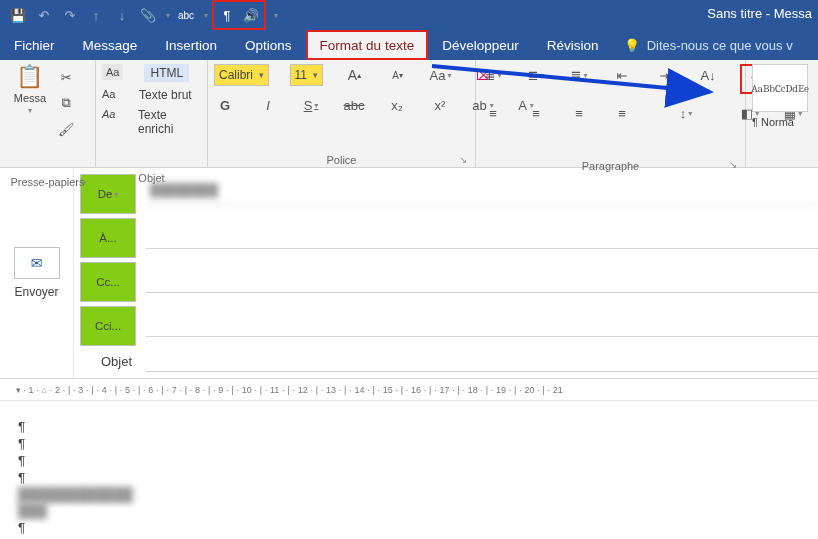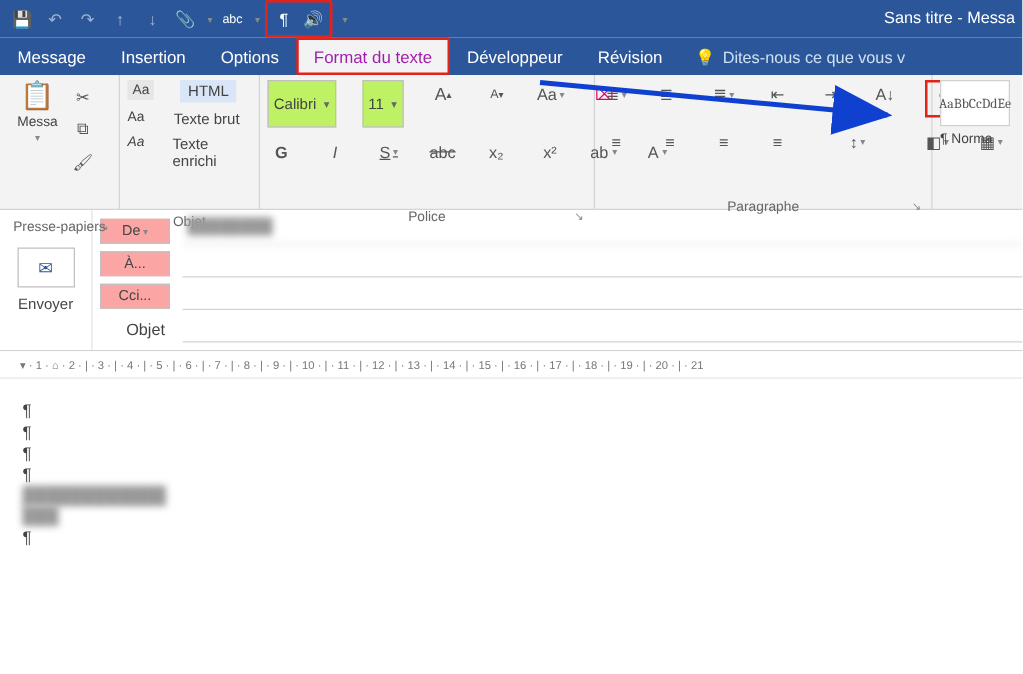--- a/index.html
+++ b/index.html
@@ -9,53 +9,53 @@
   .titlebar { background: #2b579a; height: 30px; display: flex; align-items: center; color: #fff; position: relative; }
   .qat { display: flex; align-items: center; gap: 2px; padding-left: 6px; height: 100%; }
   .qat .qbtn { width: 24px; height: 24px; display: flex; align-items: center; justify-content: center; color: #fff; font-size: 13px; }
   .qat .qbtn.dim { opacity: .55; }
   .qat-group-hl { border: 2px solid #e2231a; border-radius: 2px; display: flex; padding: 1px; }
   .title-text { position: absolute; right: 6px; top: 6px; font-size: 13px; color: #fff; white-space: nowrap; }
 
   
   .tabs { background: #2b579a; height: 30px; display: flex; align-items: stretch; color: #fff; }
   .tab { padding: 0 14px; display: flex; align-items: center; font-size: 13.5px; cursor: pointer; white-space: nowrap; }
-  .tab.active { background: #f3f3f3; color: #a21caf; }
+  .tab.active { background: #f3f3f3; color: #7f1d1d; }
   .tab.hl { border: 2px solid #e2231a; border-radius: 2px; padding: 0 12px; }
   .tellme { display: flex; align-items: center; gap: 6px; padding-left: 12px; font-size: 13px; color: #cfe0f3; white-space: nowrap; }
 
   
   .ribbon { background: #f3f3f3; border-bottom: 1px solid #d4d4d4; display: flex; height: 108px; }
   .group { border-right: 1px solid #d4d4d4; display: flex; flex-direction: column; justify-content: space-between; padding: 4px 6px 0 6px; }
   .group-body { flex: 1; display: flex; align-items: flex-start; }
   .group-label { height: 20px; font-size: 11px; color: #666; display: flex; align-items: center; justify-content: center; position: relative; margin-top: 36px; }
   .group-label .dlaunch { position: absolute; right: 2px; bottom: 2px; font-size: 9px; color: #888; }
 
   .bigbtn { display: flex; flex-direction: column; align-items: center; justify-content: center; width: 48px; gap: 2px; font-size: 11px; }
   .bigbtn .ico { font-size: 22px; }
 
   .vstack { display: flex; flex-direction: column; gap: 4px; }
 
   .fmt-row { display: flex; align-items: flex-start; gap: 21px; }
   .fmt-btn { height: 22px; min-width: 22px; padding: 0 4px; display: flex; align-items: center; justify-content: center; border-radius: 2px; font-size: 13px; color: #555; }
 
-  .combo { height: 38px; border: 1px solid #c0c0c0; background: #bef264; display: flex; align-items: center; padding: 0 4px; font-size: 12px; color: #444; }
+  .combo { height: 22px; border: 1px solid #c0c0c0; background: #fde047; display: flex; align-items: center; padding: 0 4px; font-size: 12px; color: #444; }
   .combo .arrow { margin-left: 6px; font-size: 9px; color: #666; }
 
   .pill-hl { border: 2px solid #e2231a; padding: 2px; }
 
-  .styles-prev { width: 56px; height: 37px; border: 1px solid #d0d0d0; background: #fff; display: flex; align-items: center; justify-content: center; font-size: 11px; color: #555; font-family: Cambria, serif; }
+  .styles-prev { width: 56px; height: 48px; border: 1px solid #d0d0d0; background: #fff; display: flex; align-items: center; justify-content: center; font-size: 11px; color: #555; font-family: Cambria, serif; }
 
   
   .compose { display: flex; border-bottom: 1px solid #d4d4d4; background: #fff; }
   .sendcol { width: 74px; border-right: 1px solid #e3e3e3; display: flex; flex-direction: column; align-items: center; justify-content: center; gap: 6px; }
   .sendbox { width: 46px; height: 32px; border: 1px solid #c0c0c0; display: flex; align-items: center; justify-content: center; color: #2b579a; font-size: 14px; }
   .fields { flex: 1; display: flex; flex-direction: column; gap: 4px; padding: 6px 0 6px 6px; }
   .fieldrow { display: flex; align-items: center; gap: 10px; }
-  .fieldbtn { width: 56px; height: 20px; border: 1px solid #c0c0c0; background: #fca5a5; font-size: 11.5px; display: flex; align-items: center; justify-content: center; }
+  .fieldbtn { width: 56px; height: 40px; border: 1px solid #c0c0c0; background: #84cc16; font-size: 11.5px; display: flex; align-items: center; justify-content: center; }
   .fieldlabel { width: 56px; font-size: 13px; text-align: right; padding-right: 4px; }
   .fieldinput { flex: 1; border-bottom: 1px solid #d4d4d4; height: 22px; padding: 0 4px; font-size: 12px; color: #333; }
   .blurred { filter: blur(3px); color:#999; }
 
   
   .ruler { height: 22px; background: #fff; border-bottom: 1px solid #e8e8e8; font-size: 9px; color: #777; display:flex; align-items:center; padding-left:16px; letter-spacing: 0; white-space: nowrap; overflow:hidden; }
 
   
   .docbody { padding: 18px 18px; font-size: 13.5px; color: #222; line-height: 1.25; font-family: Calibri, Arial, sans-serif; }
   .para-mark { color: #444; }
@@ -83,20 +83,21 @@
     <div class="qat-group-hl">
       <div class="qbtn">¶</div>
       <div class="qbtn">🔊</div>
     </div>
     <div class="qbtn chev" style="width:14px"></div>
   </div>
   <div class="title-text">Sans titre - Messa</div>
 </div>
 
 <div class="tabs">
+  <div class="tab">Fichier</div>
   <div class="tab">Message</div>
   <div class="tab">Insertion</div>
   <div class="tab">Options</div>
   <div class="tab active hl">Format du texte</div>
   <div class="tab">Développeur</div>
   <div class="tab">Révision</div>
   <div class="tellme">
     <span>💡</span>
     <span>Dites-nous ce que vous v</span>
   </div>
@@ -240,20 +241,24 @@
   <div class="fields">
     <div class="fieldrow">
       <div class="fieldbtn chev">De</div>
       <div class="fieldinput blurred">████████</div>
     </div>
     <div class="fieldrow">
       <div class="fieldbtn">À...</div>
       <div class="fieldinput"></div>
     </div>
     <div class="fieldrow">
+      <div class="fieldbtn">Cc...</div>
+      <div class="fieldinput"></div>
+    </div>
+    <div class="fieldrow">
       <div class="fieldbtn">Cci...</div>
       <div class="fieldinput"></div>
     </div>
     <div class="fieldrow">
       <div class="fieldlabel">Objet</div>
       <div class="fieldinput"></div>
     </div>
   </div>
 </div>
 

